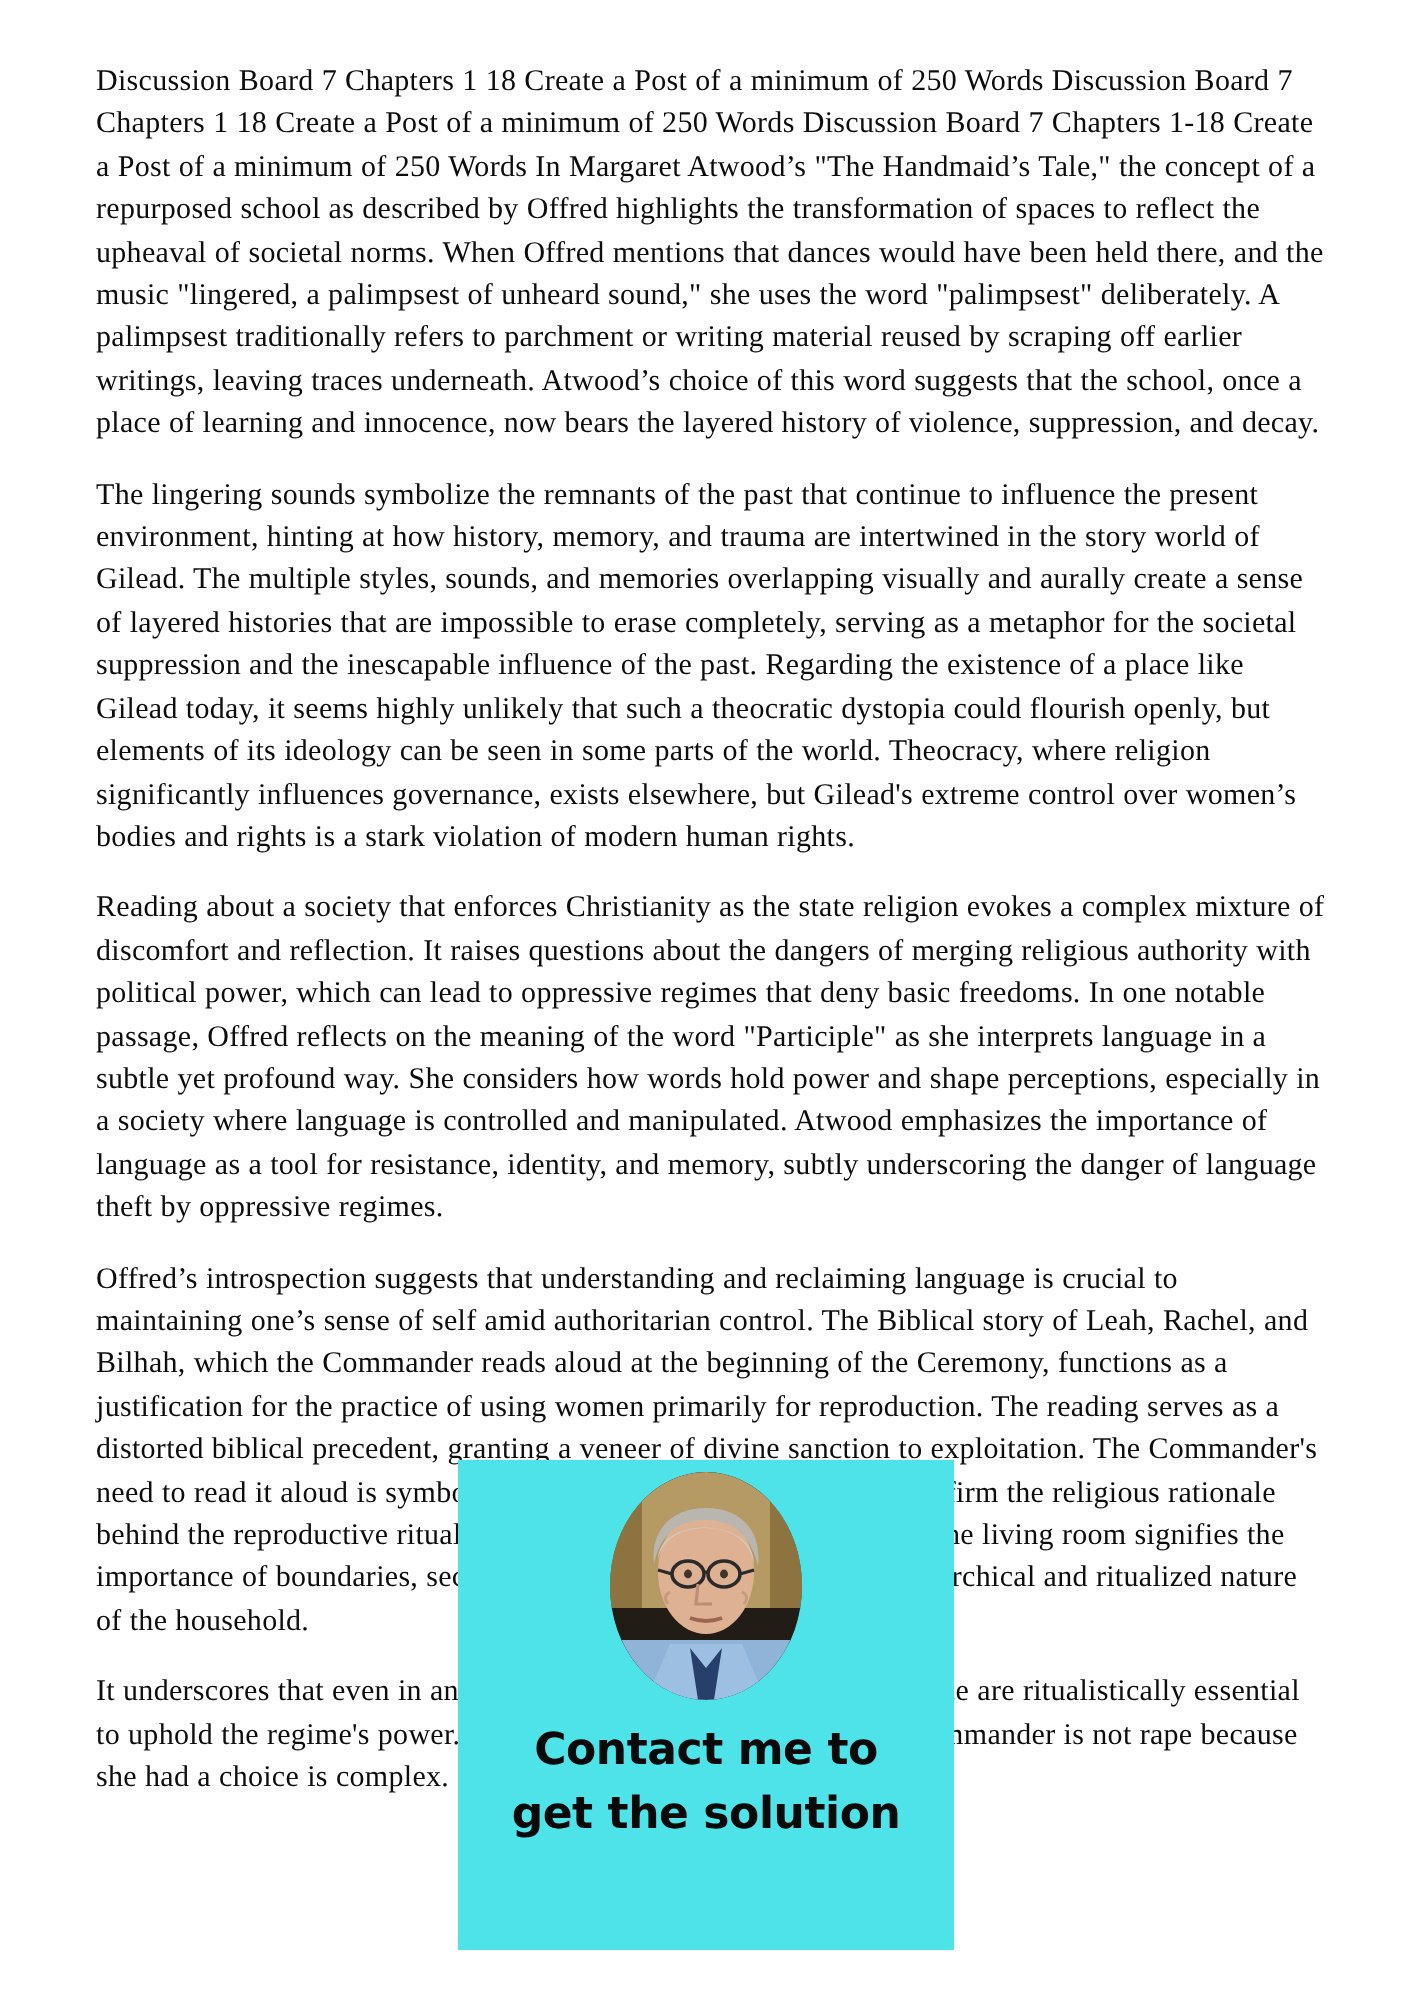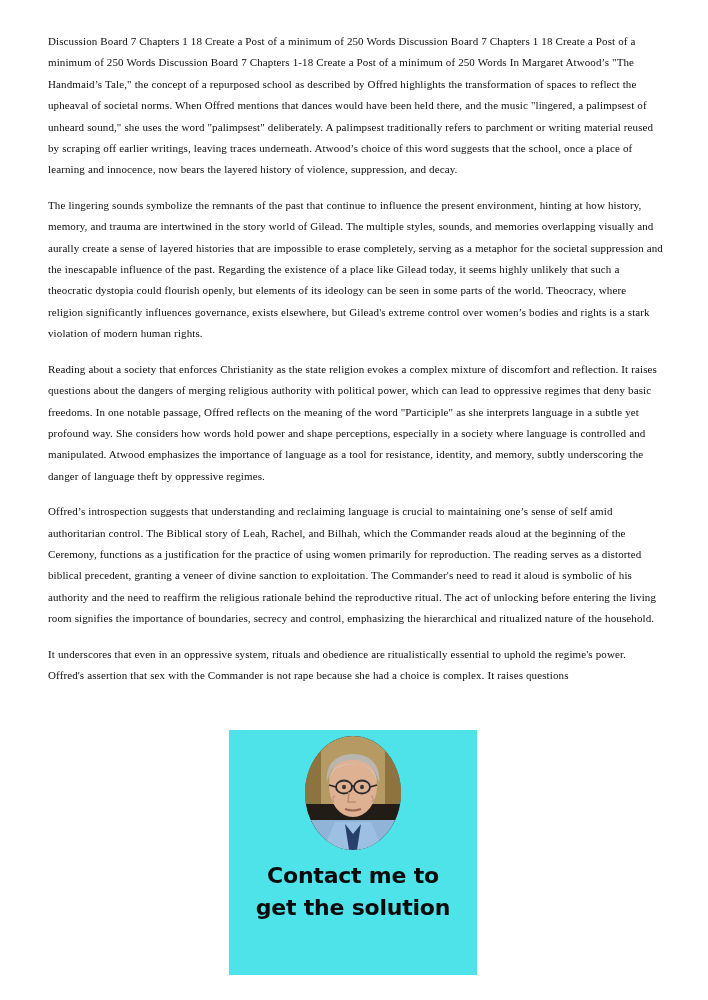--- a/index.html
+++ b/index.html
@@ -27,21 +27,21 @@
 
   #doc-body {
     position: absolute;
     left: 48px;
     top: 31px;
     width: 616px;
   }
 
   .para {
     margin: 0 0 14px 0;
-    font-size: 11px;
+    font-size: 15px;
     line-height: 21.4px;
     color: #0d0d0d;
     text-align: left;
     letter-spacing: 0.01em;
     word-spacing: 0.01em;
   }
   .para:last-child { margin-bottom: 0; }
 
   
   #contact-overlay {

